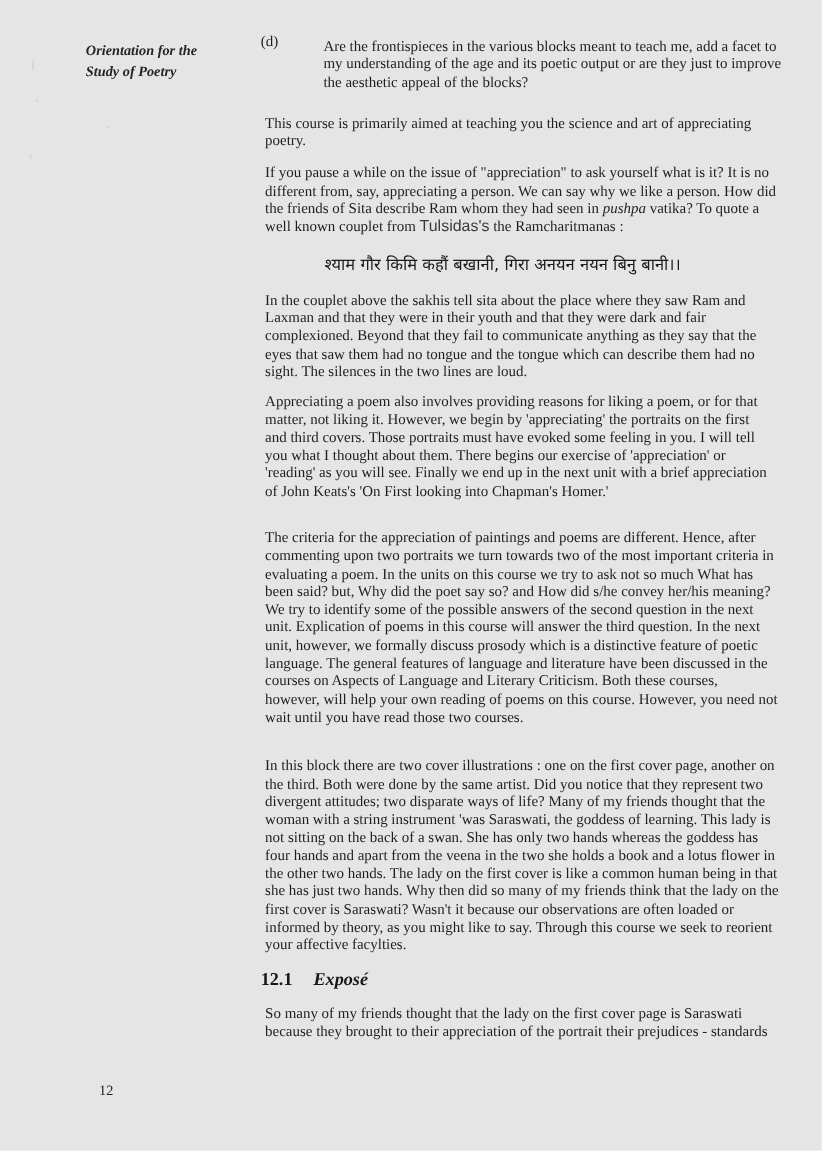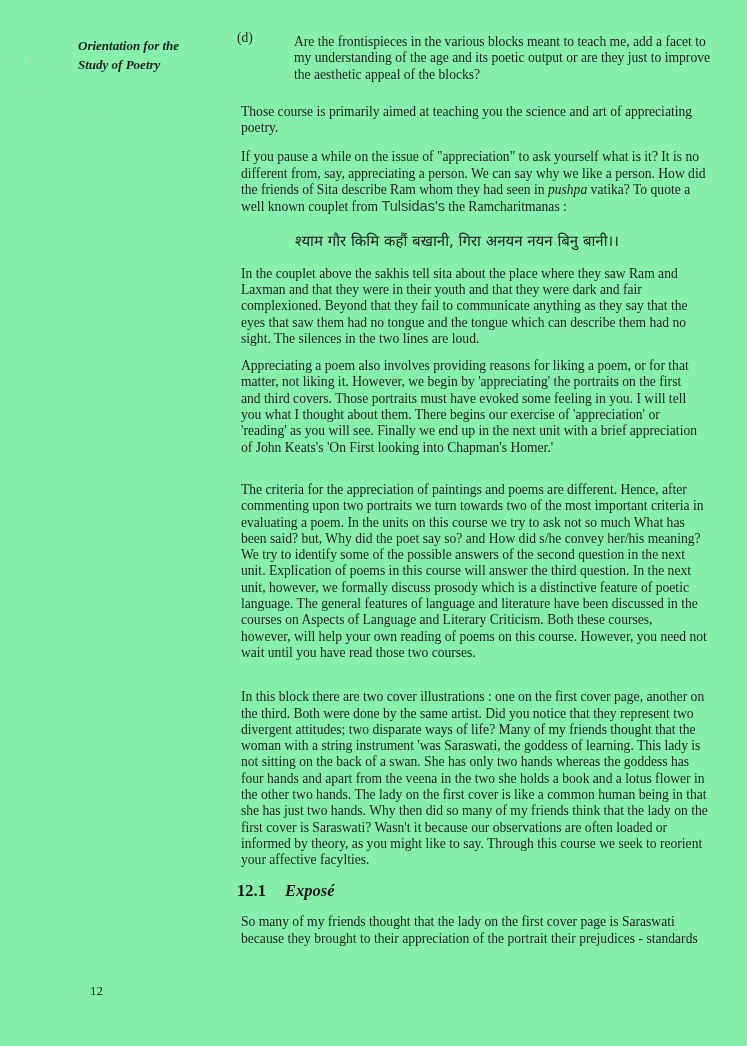--- a/index.html
+++ b/index.html
@@ -6,21 +6,21 @@
   body {
     width: 747px; height: 1046px;
     background: #ffffff;
     font-family: "Liberation Serif", "DejaVu Serif", serif;
     color: #1e1e1e;
     overflow: hidden;
     position: relative;
   }
   .page {
     position: absolute; inset: 0;
-    background: #86efac;
+    background: #e5e5e5;
   }
   .margin-label {
     position: absolute;
     left: 78px; top: 36px;
     width: 130px;
     font-size: 13px;
     line-height: 19px;
     font-weight: bold;
     font-style: italic;
     color: #242424;
@@ -112,21 +112,21 @@
 
   <div class="content">
 
     <div class="item-d">
       <span class="item-marker">(d)</span>
       <span class="para item-text">Are the frontispieces in the various blocks meant to teach me, add a facet to
 my understanding of the age and its poetic output or are they just to improve
 the aesthetic appeal of the blocks?</span>
     </div>
 
-    <p class="para mt17">Those course is primarily aimed at teaching you the science and art of appreciating
+    <p class="para mt17">This course is primarily aimed at teaching you the science and art of appreciating
 poetry.</p>
 
     <p class="para mt13"><span>If you pause a while on the issue of "appreciation" to ask yourself what is it? It is no
 different from, say, appreciating a person. We can say why we like a person. How did
 the friends of Sita describe Ram whom they had seen in </span><span class="em-italic">pushpa</span><span> vatika? To quote a
 well known couplet from </span><span class="inserted-large">Tulsidas's</span><span> the Ramcharitmanas :</span></p>
 
     <div class="couplet">
       <div>श्याम गौर किमि कहौं बखानी, गिरा अनयन नयन बिनु बानी।।</div>
     </div>

